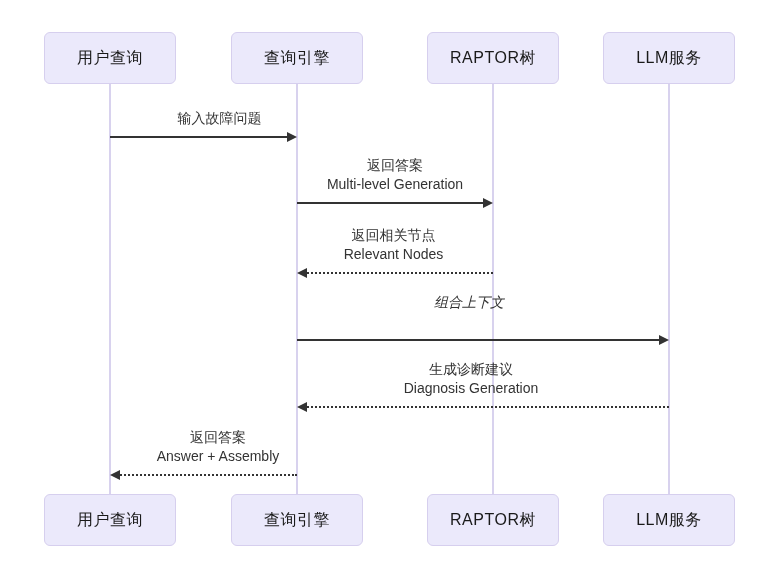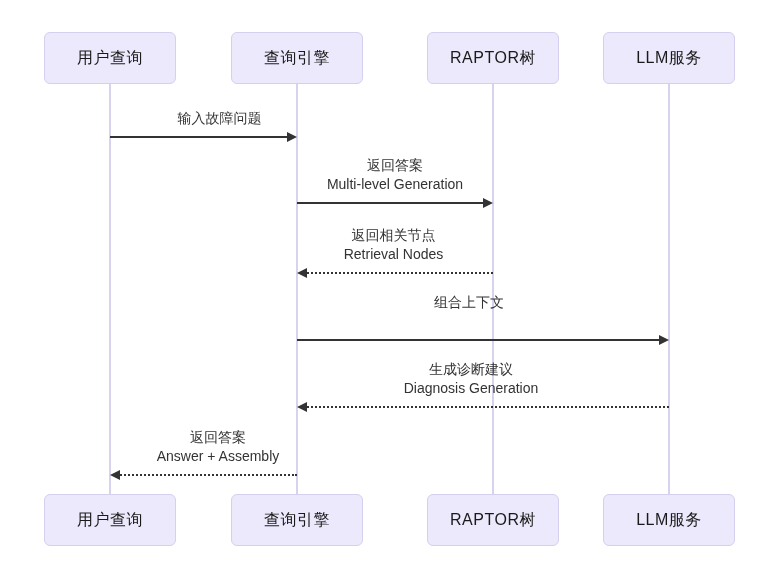--- a/index.html
+++ b/index.html
@@ -103,27 +103,27 @@
     <div class="msg-label" style="left: 297px; width: 196px; top: 156px;">
       <div>返回答案</div>
       <div>Multi-level Generation</div>
     </div>
     <div class="msg-arrow" style="left: 297px; width: 196px; top: 203px;">
       <div class="line solid" style="left: 0px; right: 7px;"></div>
       <div class="head right"></div>
     </div>
     <div class="msg-label" style="left: 297px; width: 193px; top: 226px;">
       <div>返回相关节点</div>
-      <div>Retrieval Nodes</div>
+      <div>Relevant Nodes</div>
     </div>
     <div class="msg-arrow" style="left: 297px; width: 196px; top: 273px;">
       <div class="line dashed" style="left: 7px; right: 0px;"></div>
       <div class="head left"></div>
     </div>
-    <div class="msg-label" style="left: 297px; width: 344px; top: 293px;">
+    <div class="msg-label" style="left: 297px; width: 344px; top: 293px; font-style: italic;">
       <div>组合上下文</div>
     </div>
     <div class="msg-arrow" style="left: 297px; width: 372px; top: 340px;">
       <div class="line solid" style="left: 0px; right: 7px;"></div>
       <div class="head right"></div>
     </div>
     <div class="msg-label" style="left: 297px; width: 348px; top: 360px;">
       <div>生成诊断建议</div>
       <div>Diagnosis Generation</div>
     </div>

